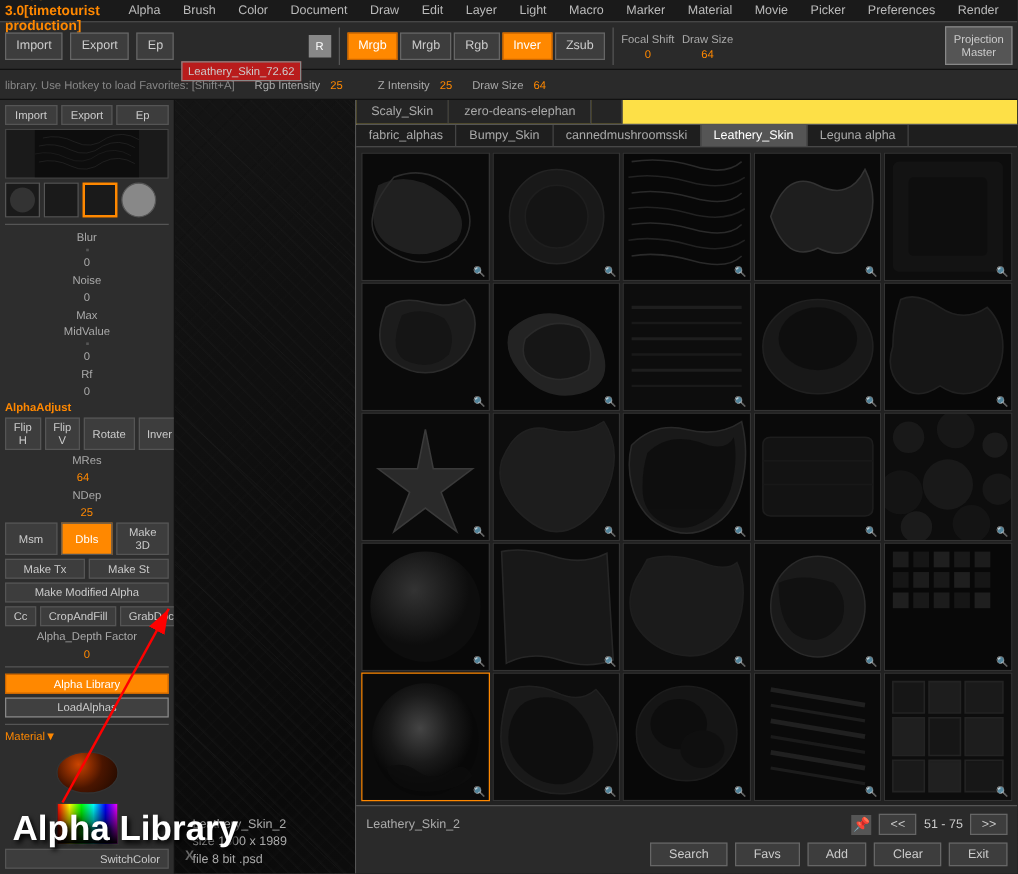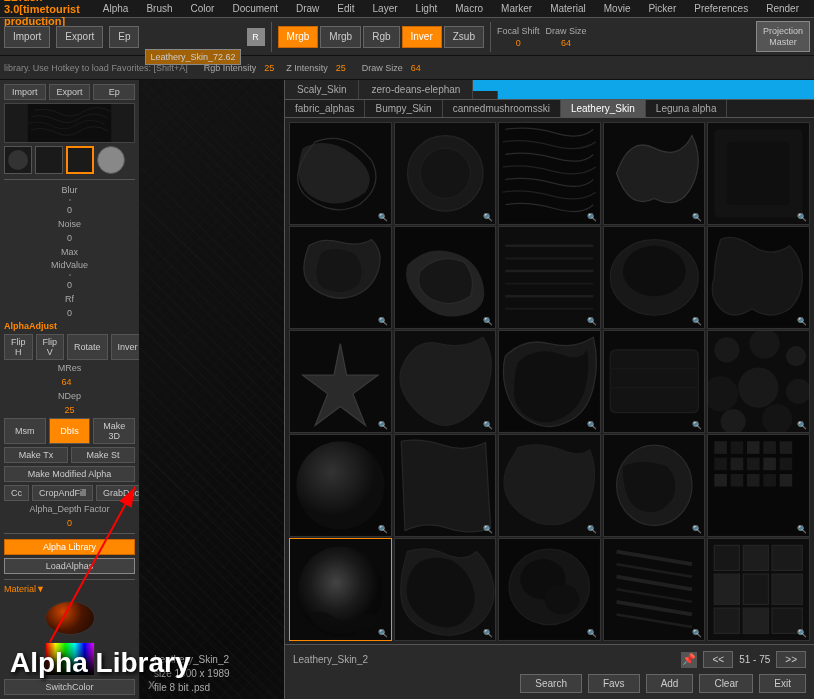--- a/index.html
+++ b/index.html
@@ -254,23 +254,22 @@
       height: 100%;
       background: #2a2a2a;
       border-left: 1px solid #555;
       display: flex;
       flex-direction: column;
     }
 
     
     .panel-tabs {
       display: flex;
-      background: #0ea5e9;
+      background: #fde047;
       border-bottom: 1px solid #555;
-      align-items: flex-end;
     }
     .panel-tab {
       padding: 4px 12px;
       font-size: 10px;
       color: #aaa;
       cursor: pointer;
       border-right: 1px solid #444;
       background: #252525;
     }
     .panel-tab-row2 {
@@ -394,21 +393,21 @@
   <span class="menu-item">Render</span>
   <span class="menu-item">Stencil</span>
 
 </div>
 
 <div class="toolbar">
   <button class="toolbar-btn">Import</button>
   <button class="toolbar-btn">Export</button>
   <button class="toolbar-btn">Ep</button>
 
-  <div style="background:#a16207;border:1px solid #888;padding:2px 4px;font-size:9px;color:#ccc;margin-top:40px;">
+  <div style="background:#b91c1c;border:1px solid #888;padding:2px 4px;font-size:9px;color:#ccc;margin-top:40px;">
     <span>Leathery_Skin_72.62</span>
   </div>
 
   <div style="background:#888;width:18px;height:18px;display:flex;align-items:center;justify-content:center;font-size:9px;color:#fff;cursor:pointer;">R</div>
 
   <div style="width:1px;height:30px;background:#555;"></div>
 
   <div class="toolbar-row">
     <div style="display:flex;gap:2px;">
       <button class="toolbar-btn active">Mrgb</button>
@@ -433,21 +432,21 @@
 
   <div style="margin-left:auto;">
     <button class="projection-btn">Projection<br>Master</button>
   </div>
 </div>
 
 <div class="toolbar2">
   <span style="font-size:9px;color:#888;">library. Use Hotkey to load Favorites: [Shift+A]</span>
   <span style="font-size:9px;color:#aaa;margin-left:8px;">Rgb Intensity</span>
   <span style="font-size:9px;color:#ff8800;">25</span>
-  <span style="font-size:9px;color:#aaa;margin-left:4px;">Z Intensity</span>
+  <span style="font-size:9px;color:#aaa;margin-left:20px;">Z Intensity</span>
   <span style="font-size:9px;color:#ff8800;">25</span>
   <span style="font-size:9px;color:#aaa;margin-left:8px;">Draw Size</span>
   <span style="font-size:9px;color:#ff8800;">64</span>
 </div>
 
 <div class="main-layout">
 
   <div class="left-sidebar">
 
     <div class="sidebar-btn-row">
@@ -557,21 +556,21 @@
     <div class="divider-line"></div>
 
     <span style="font-size:9px;color:#ff8800;">Material▼</span>
 
     <div class="material-ball"></div>
 
     <div style="width:50px;height:50px;background:linear-gradient(to right, #ff0000, #ffff00, #00ff00, #00ffff, #0000ff, #ff00ff);margin:0 auto;border:1px solid #333;position:relative;">
       <div style="position:absolute;inset:0;background:linear-gradient(to bottom, transparent, #000);"></div>
     </div>
 
-    <button class="sb-btn" style="width:100%;">SwitchColor</button>
+    <button class="sb-btn" style="width:100%;text-align:right;">SwitchColor</button>
 
   </div>
 
   <div class="canvas-area">
     <div class="canvas-bg">
 
       <svg width="100%" height="100%" style="position:absolute;inset:0;opacity:0.5;">
         <defs>
           <filter id="noise">
             <feTurbulence type="fractalNoise" baseFrequency="0.65" numOctaves="3" stitchTiles="stitch"></feTurbulence>

